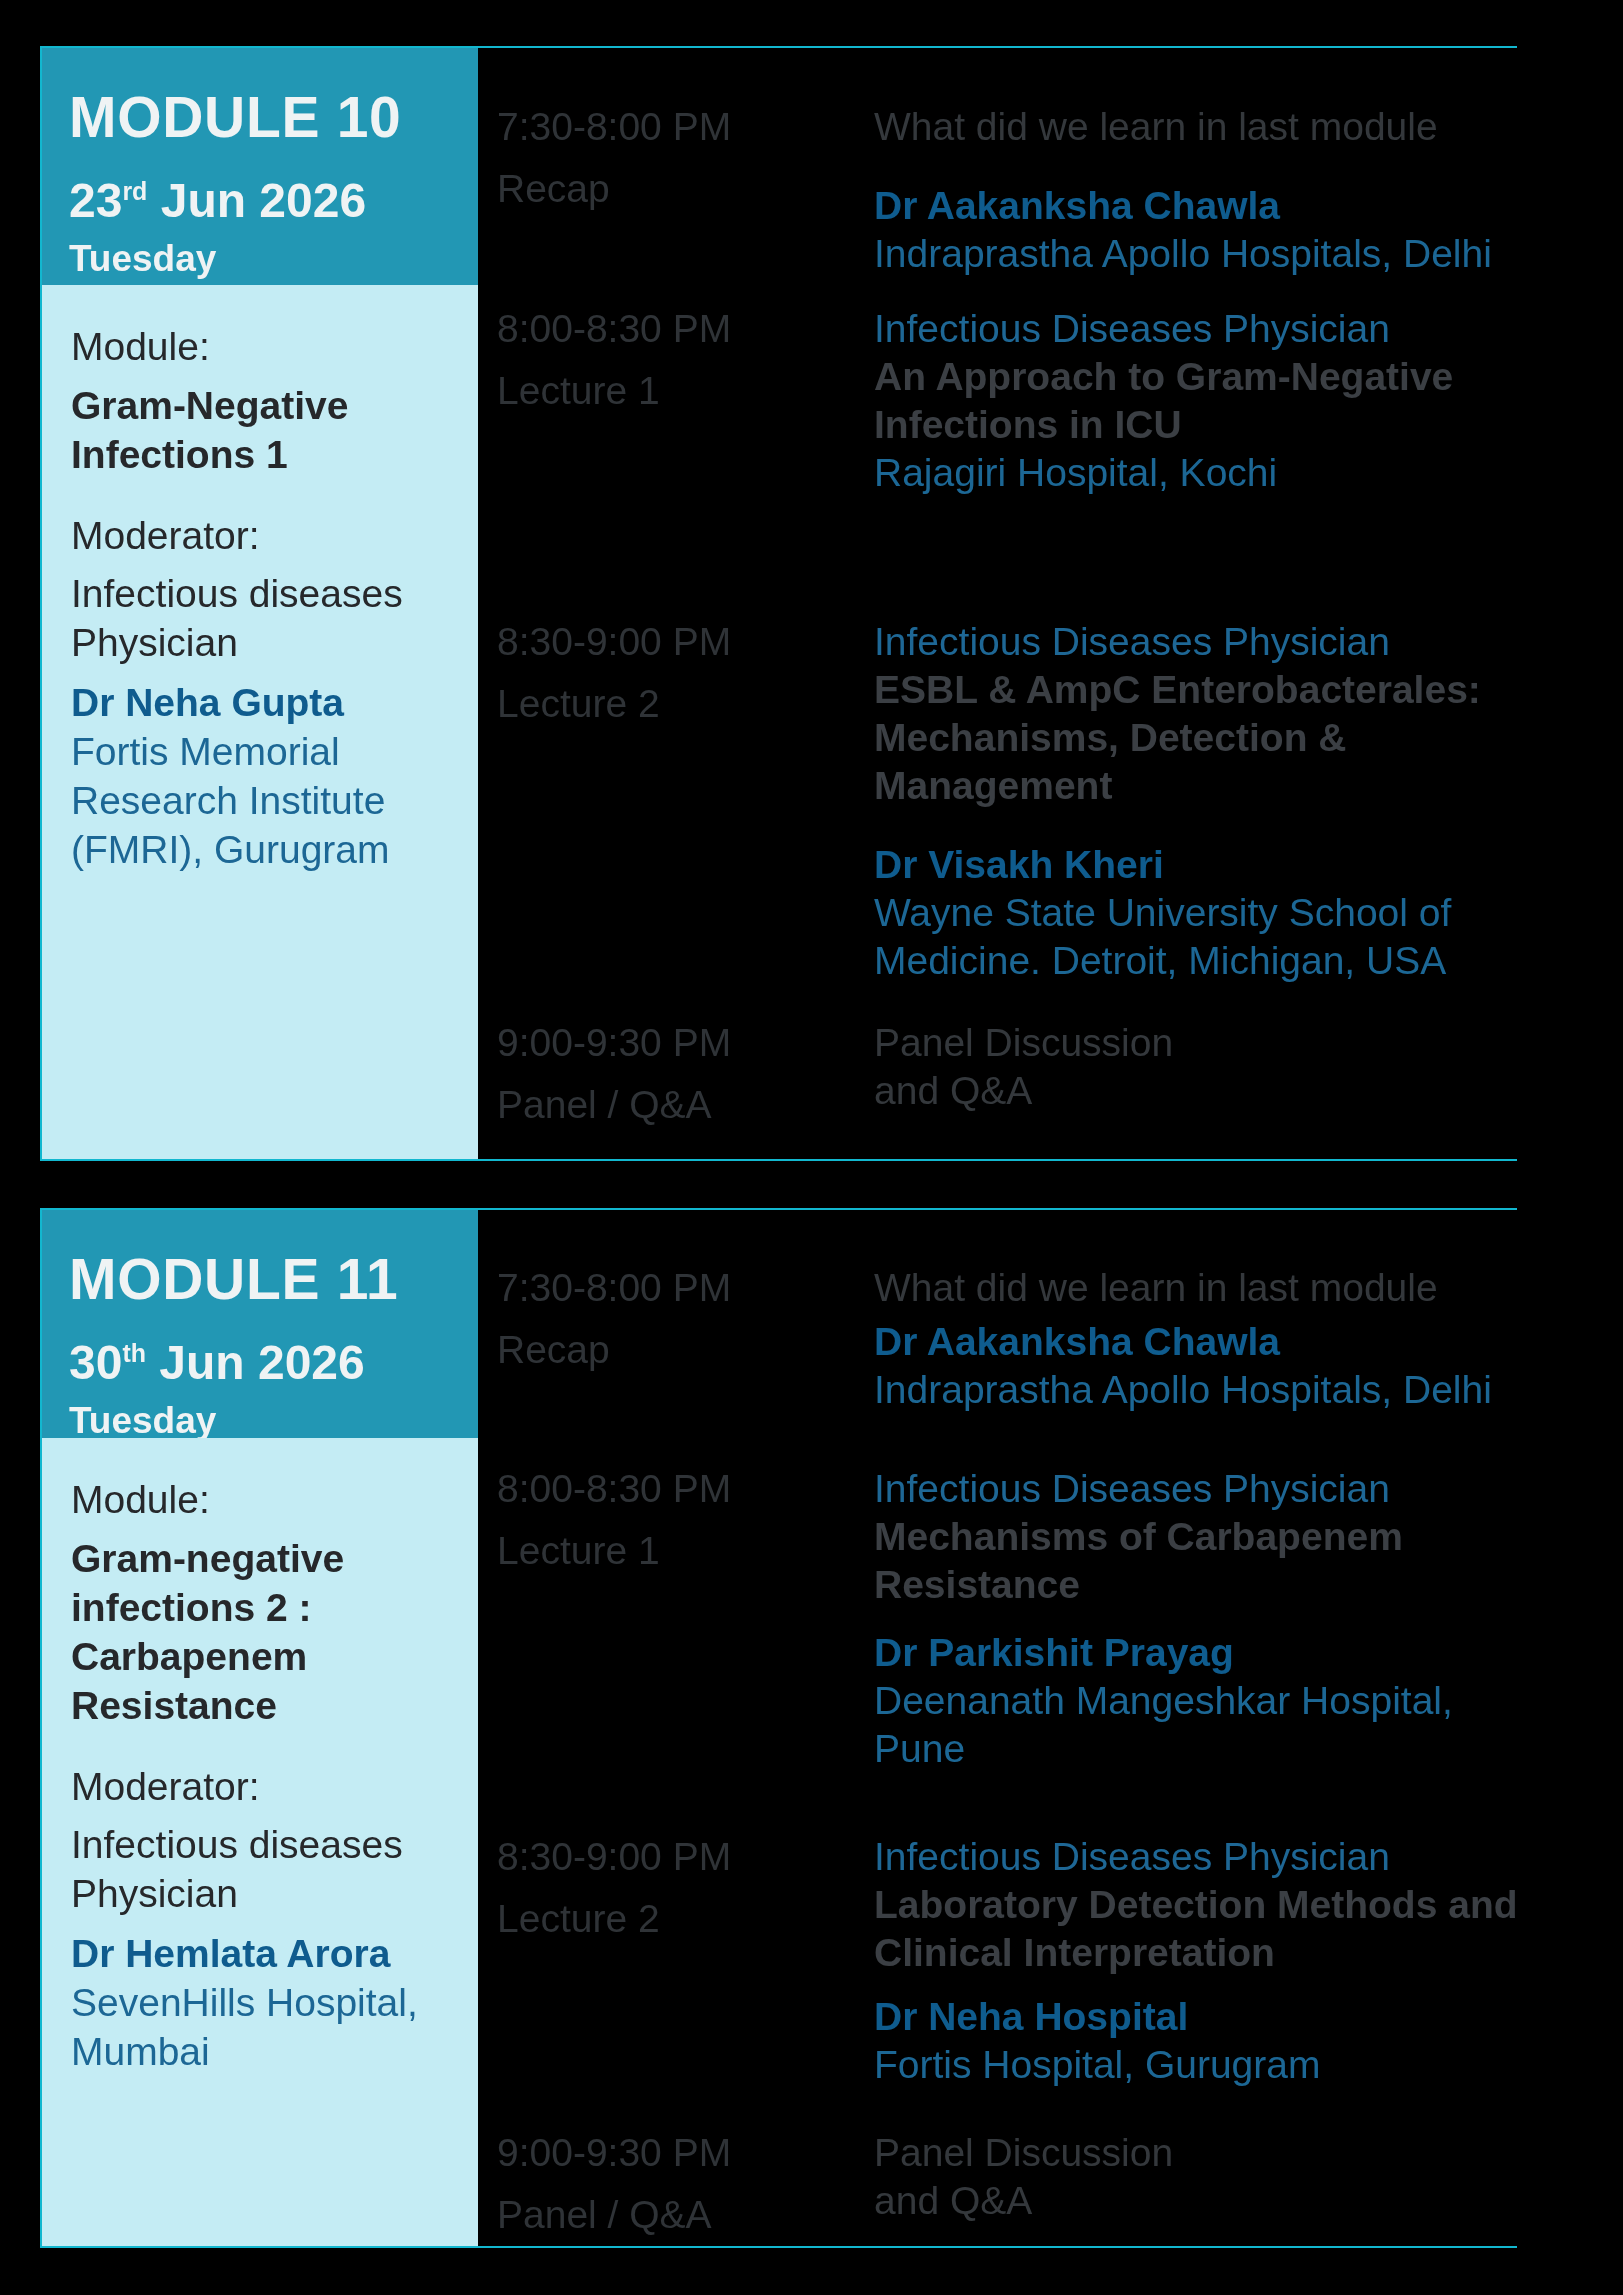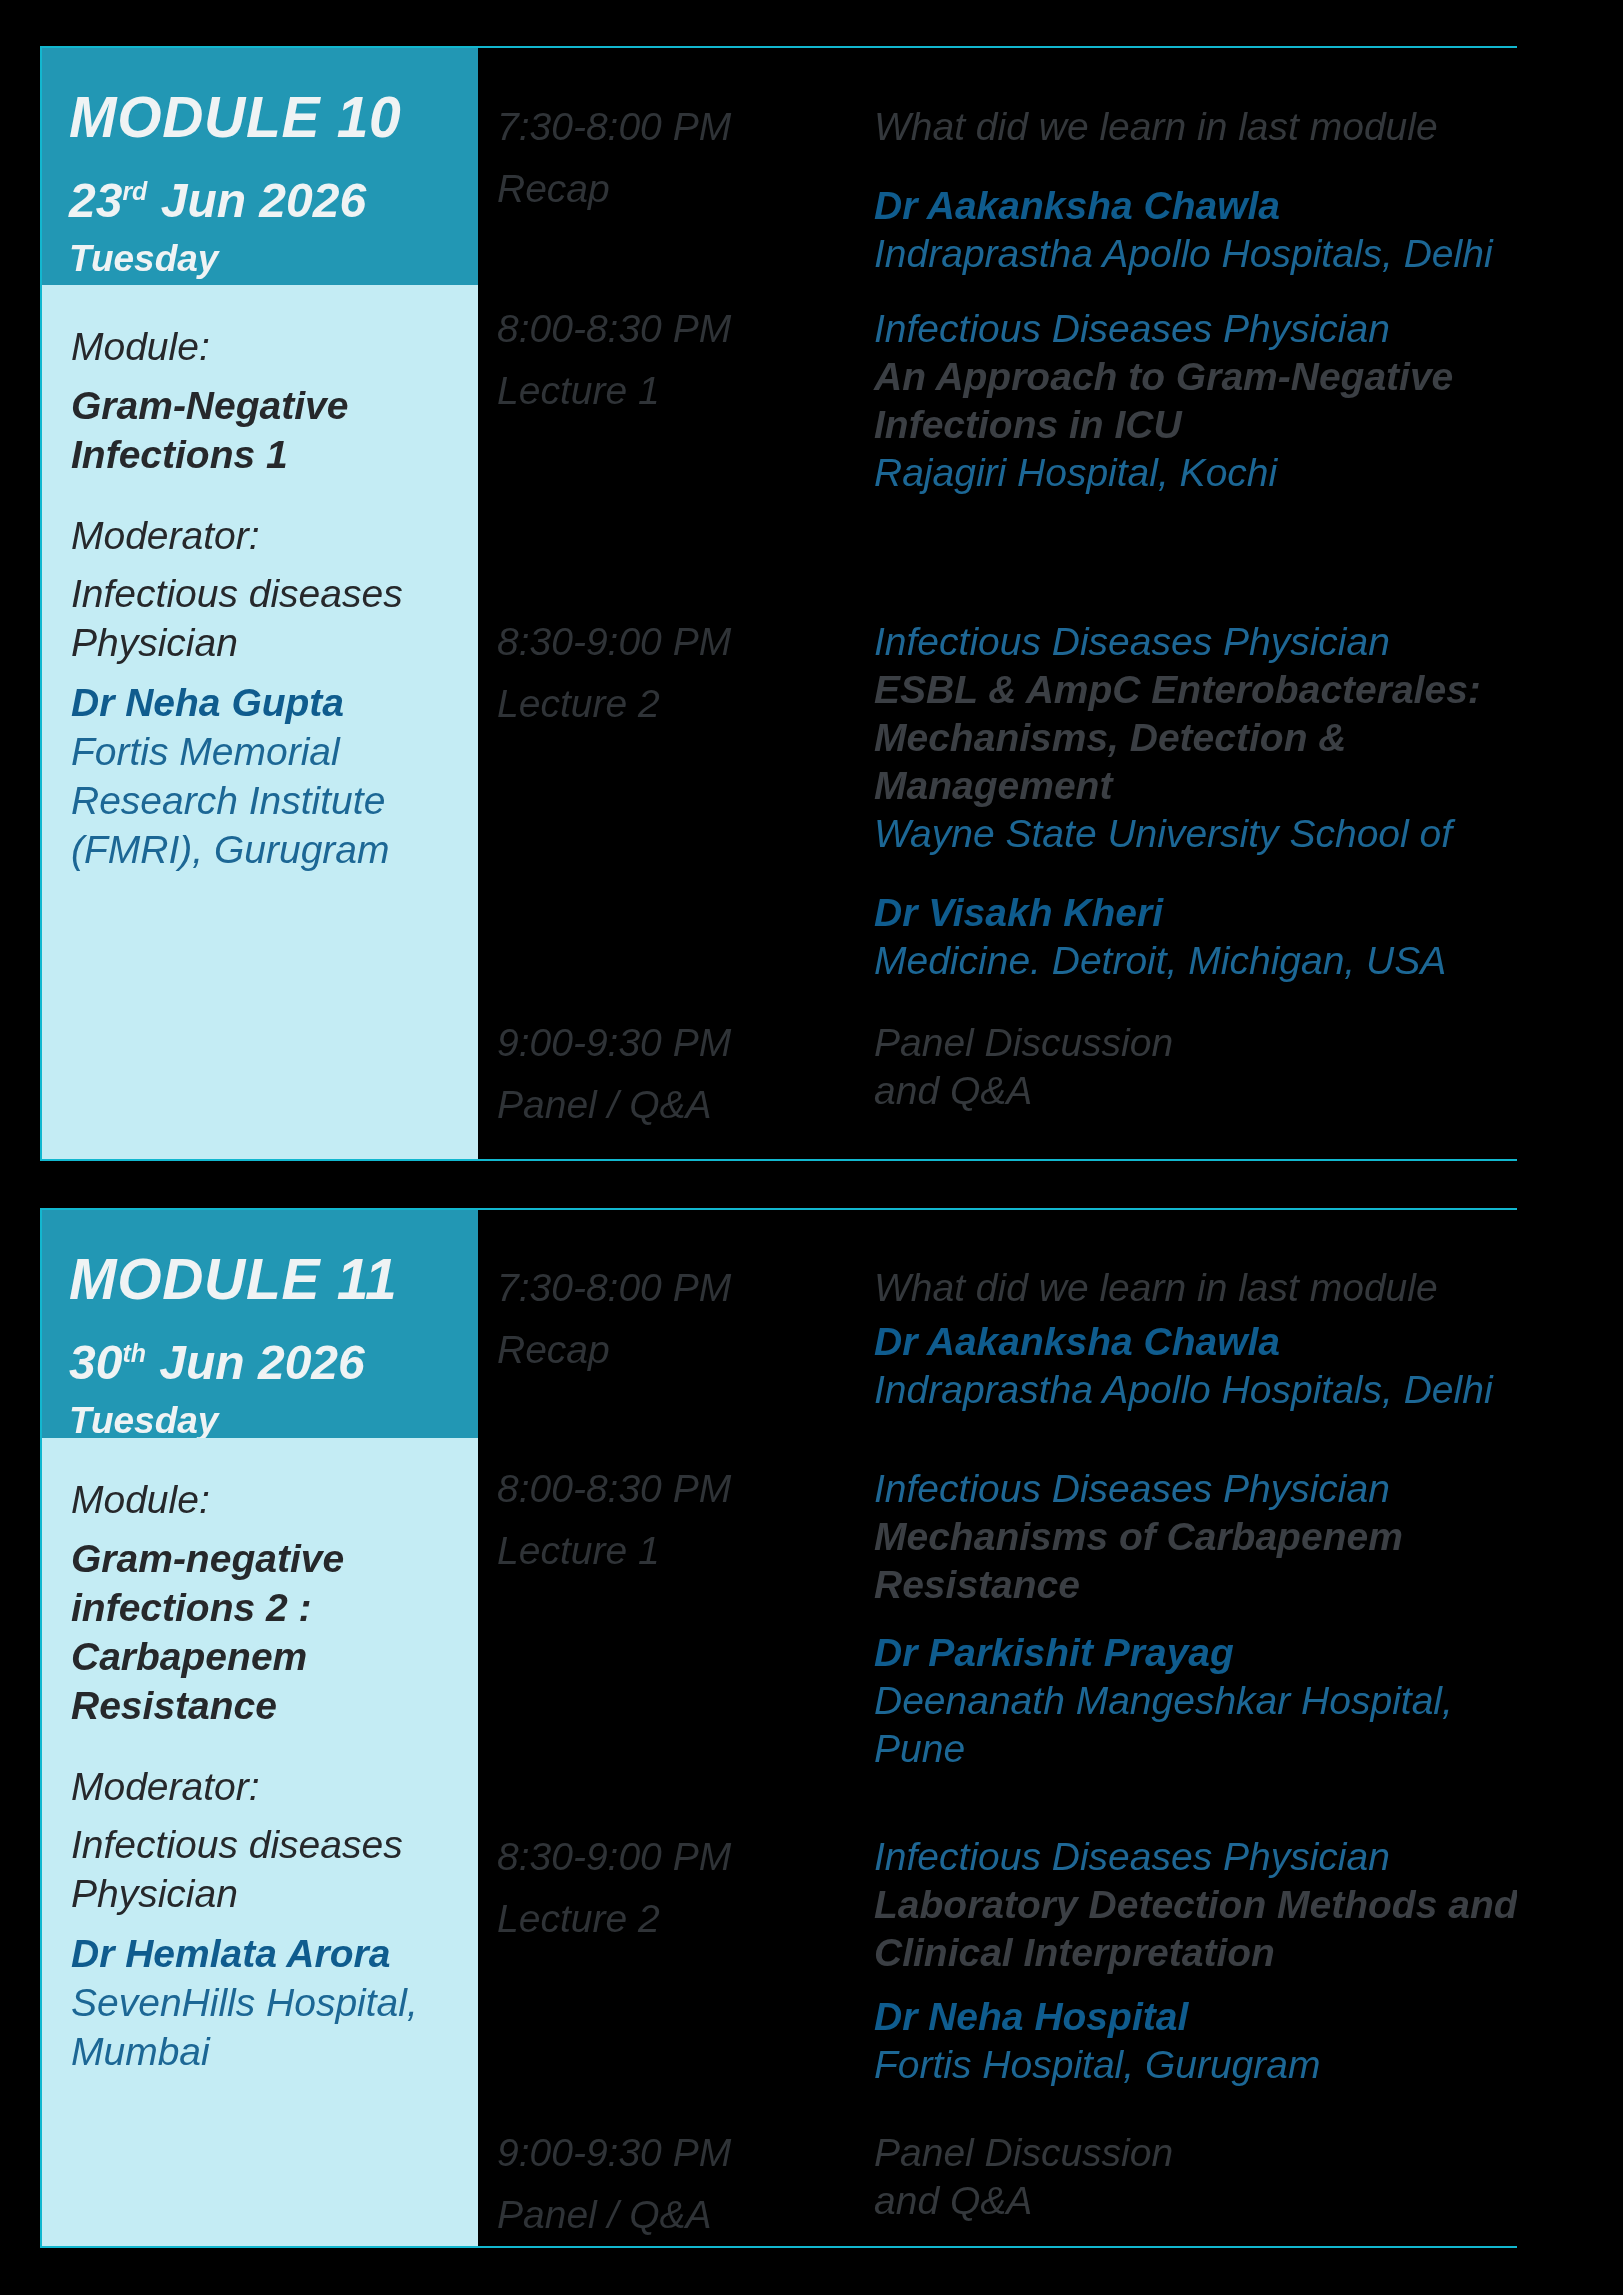--- a/index.html
+++ b/index.html
@@ -11,21 +11,21 @@
     --darktext:#26282b;
     --dimgray:#2f3337;
     --topicgray:#34383c;
     --topicbold:#3b3f44;
     --bluename:#0f5c8e;
     --blueinst:#1c6795;
     --bluerole:#1e6795;
   }
   html,body{margin:0;padding:0;background:var(--bg);}
   #page{position:relative;width:1517px;height:2295px;background:var(--bg);overflow:hidden;
-        font-family:"Liberation Sans","DejaVu Sans",sans-serif;font-style:italic;}
+        font-family:"Liberation Sans","DejaVu Sans",sans-serif;}
   .card{position:absolute;left:40px;width:1536px;border:2.7px solid var(--cyan);
         background:var(--bg);box-sizing:border-box;display:flex;}
   #card1{top:46px;height:1115px;}
   #card2{top:1208px;height:1040px;}
   .sidebar{flex:0 0 436px;width:436px;display:flex;flex-direction:column;}
   .sb-header{background:var(--teal);padding:38px 27px 0 27px;box-sizing:border-box;}
   #card1 .sb-header{height:237px;}
   #card2 .sb-header{height:228px;}
   .m-title{font-size:57px;font-weight:700;color:var(--headertext);letter-spacing:0.7px;line-height:63px;}
   .m-date{font-size:48px;font-weight:700;color:var(--headertext);margin-top:16.4px;line-height:53px;}
@@ -118,22 +118,22 @@
       <div class="row r3">
         <div class="time-col">
           <div class="time">8:30-9:00 PM</div>
           <div class="session">Lecture 2</div>
         </div>
         <div class="content-col">
           <div class="ln role">Infectious Diseases Physician</div>
           <div class="ln btitle">ESBL &amp; AmpC Enterobacterales:</div>
           <div class="ln btitle">Mechanisms, Detection &amp;</div>
           <div class="ln btitle">Management</div>
+          <div class="ln name g45">Dr Visakh Kheri</div>
           <div class="ln inst">Wayne State University School of</div>
-          <div class="ln name g45">Dr Visakh Kheri</div>
           <div class="ln inst">Medicine. Detroit, Michigan, USA</div>
         </div>
       </div>
 
       <div class="row r4">
         <div class="time-col">
           <div class="time">9:00-9:30 PM</div>
           <div class="session">Panel / Q&amp;A</div>
         </div>
         <div class="content-col">

